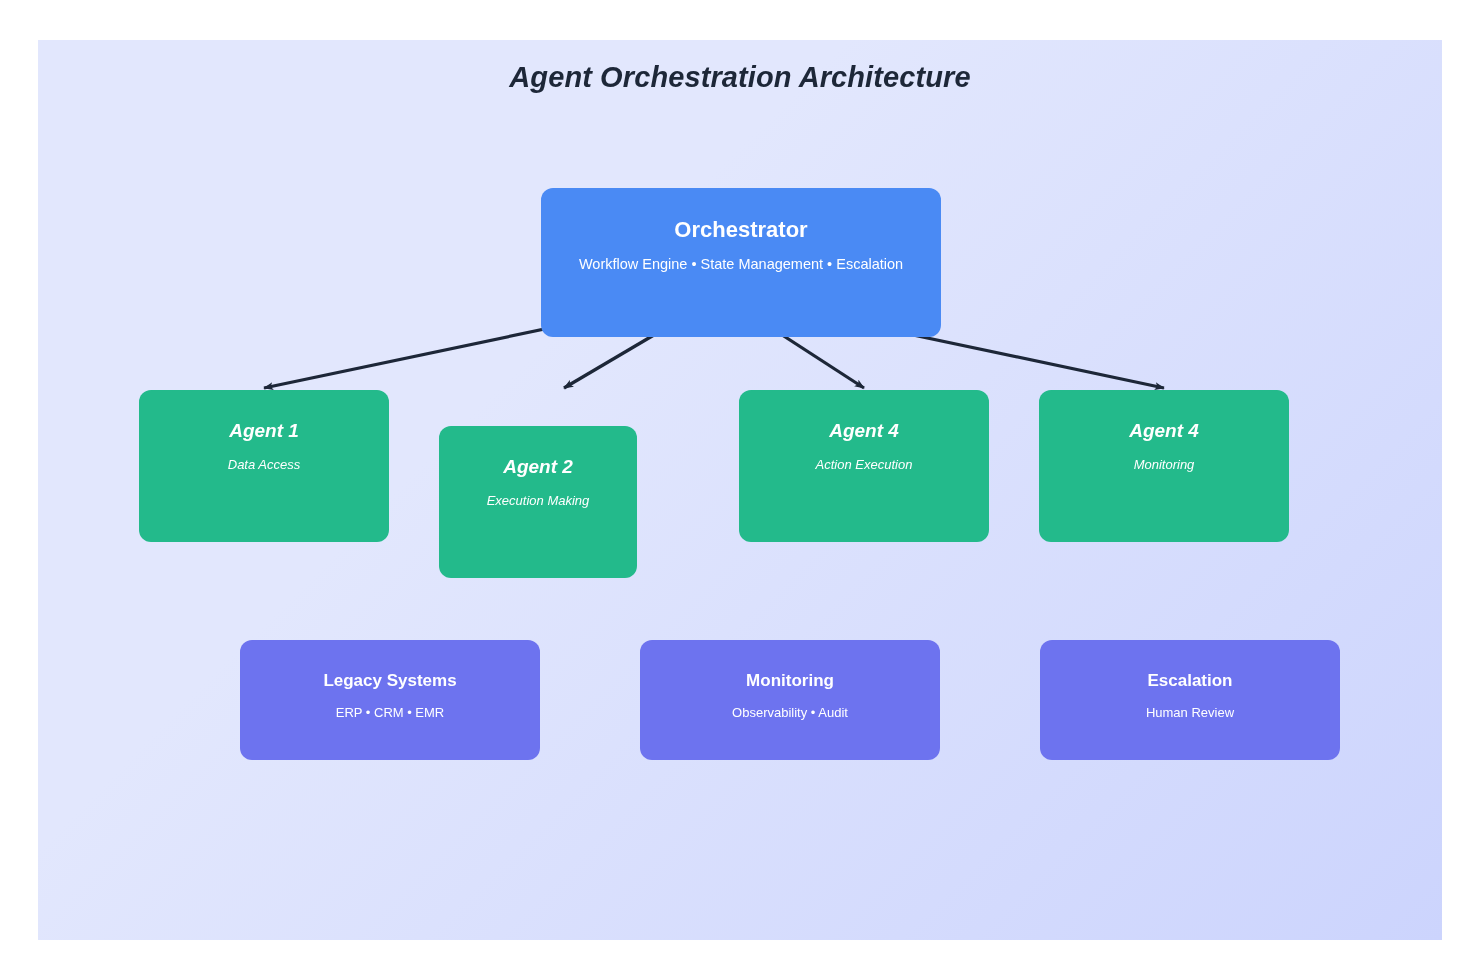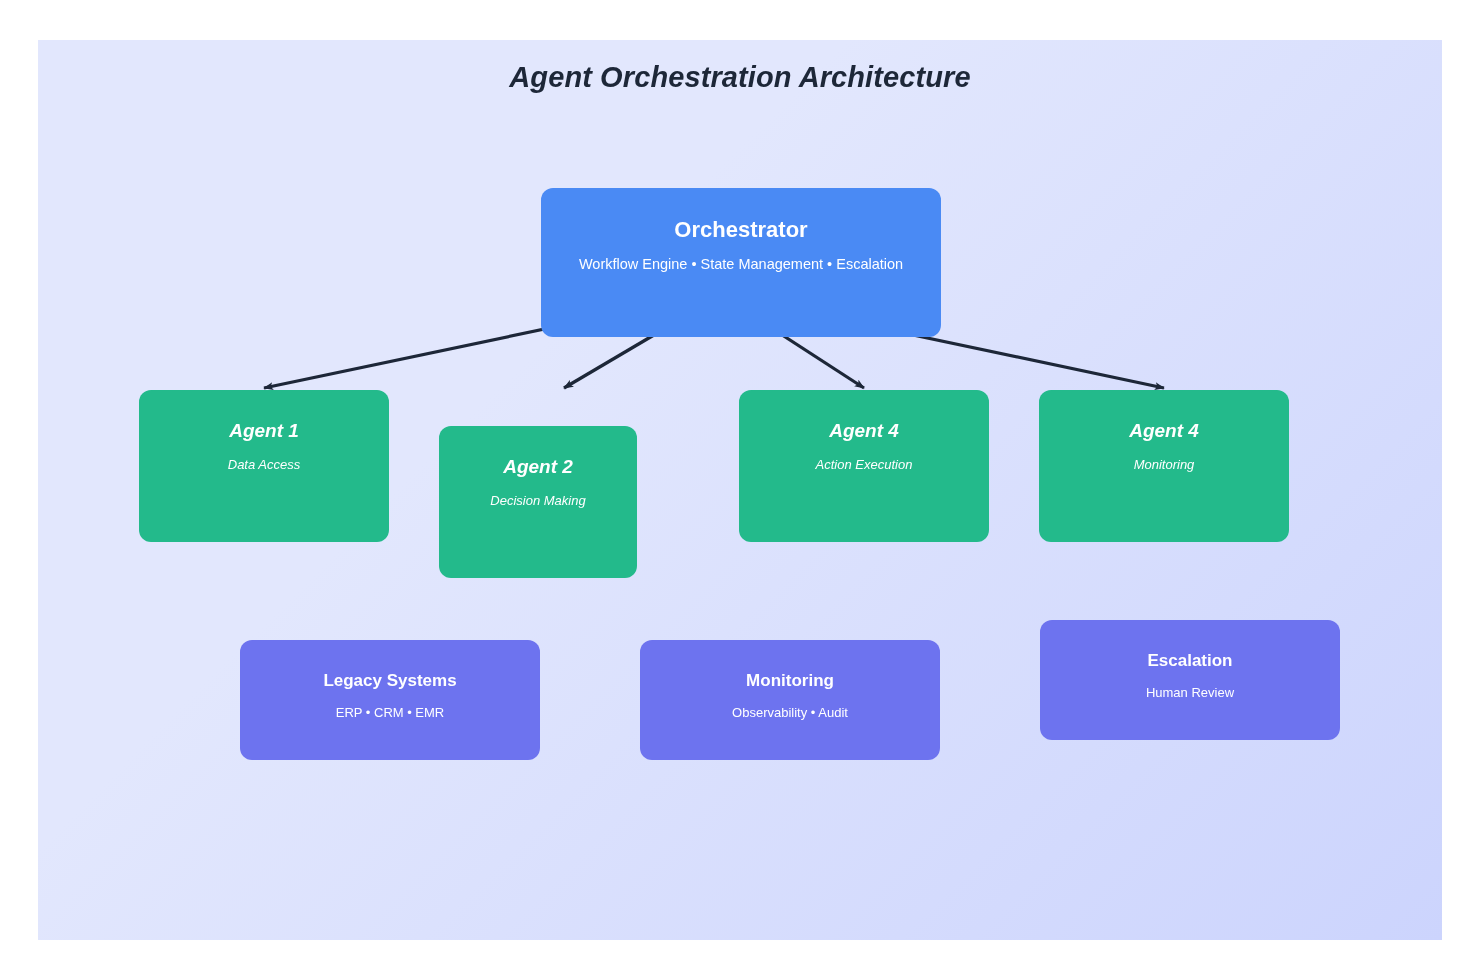--- a/index.html
+++ b/index.html
@@ -131,38 +131,38 @@
       <div class="node-title">Orchestrator</div>
       <div class="node-sub">Workflow Engine • State Management • Escalation</div>
     </div>
 
     <div class="node agent" style="left: 101px; top: 350px; width: 250px; height: 152px; background: rgb(35, 186, 139);">
       <div class="node-title">Agent 1</div>
       <div class="node-sub">Data Access</div>
     </div>
     <div class="node agent" style="left: 401px; top: 350px; width: 198px; height: 152px; background: rgb(35, 186, 139); margin-top: 36px;">
       <div class="node-title">Agent 2</div>
-      <div class="node-sub">Decision Making</div>
+      <div class="node-sub">Execution Making</div>
     </div>
     <div class="node agent" style="left: 701px; top: 350px; width: 250px; height: 152px; background: rgb(35, 186, 139);">
       <div class="node-title">Agent 4</div>
       <div class="node-sub">Action Execution</div>
     </div>
     <div class="node agent" style="left: 1001px; top: 350px; width: 250px; height: 152px; background: rgb(35, 186, 139);">
       <div class="node-title">Agent 4</div>
       <div class="node-sub">Monitoring</div>
     </div>
 
     <div class="node support" style="left: 202px; top: 600px; width: 300px; height: 120px; background: rgb(109, 115, 239);">
       <div class="node-title">Legacy Systems</div>
       <div class="node-sub">ERP • CRM • EMR</div>
     </div>
     <div class="node support" style="left: 602px; top: 600px; width: 300px; height: 120px; background: rgb(109, 115, 239);">
       <div class="node-title">Monitoring</div>
       <div class="node-sub">Observability • Audit</div>
     </div>
-    <div class="node support" style="left: 1002px; top: 580px; width: 300px; height: 120px; background: rgb(109, 115, 239);">
+    <div class="node support" style="left: 1002px; top: 600px; width: 300px; height: 120px; background: rgb(109, 115, 239);">
       <div class="node-title">Escalation</div>
       <div class="node-sub">Human Review</div>
     </div>
 
   </div>
 </div>
 
 </body></html>

